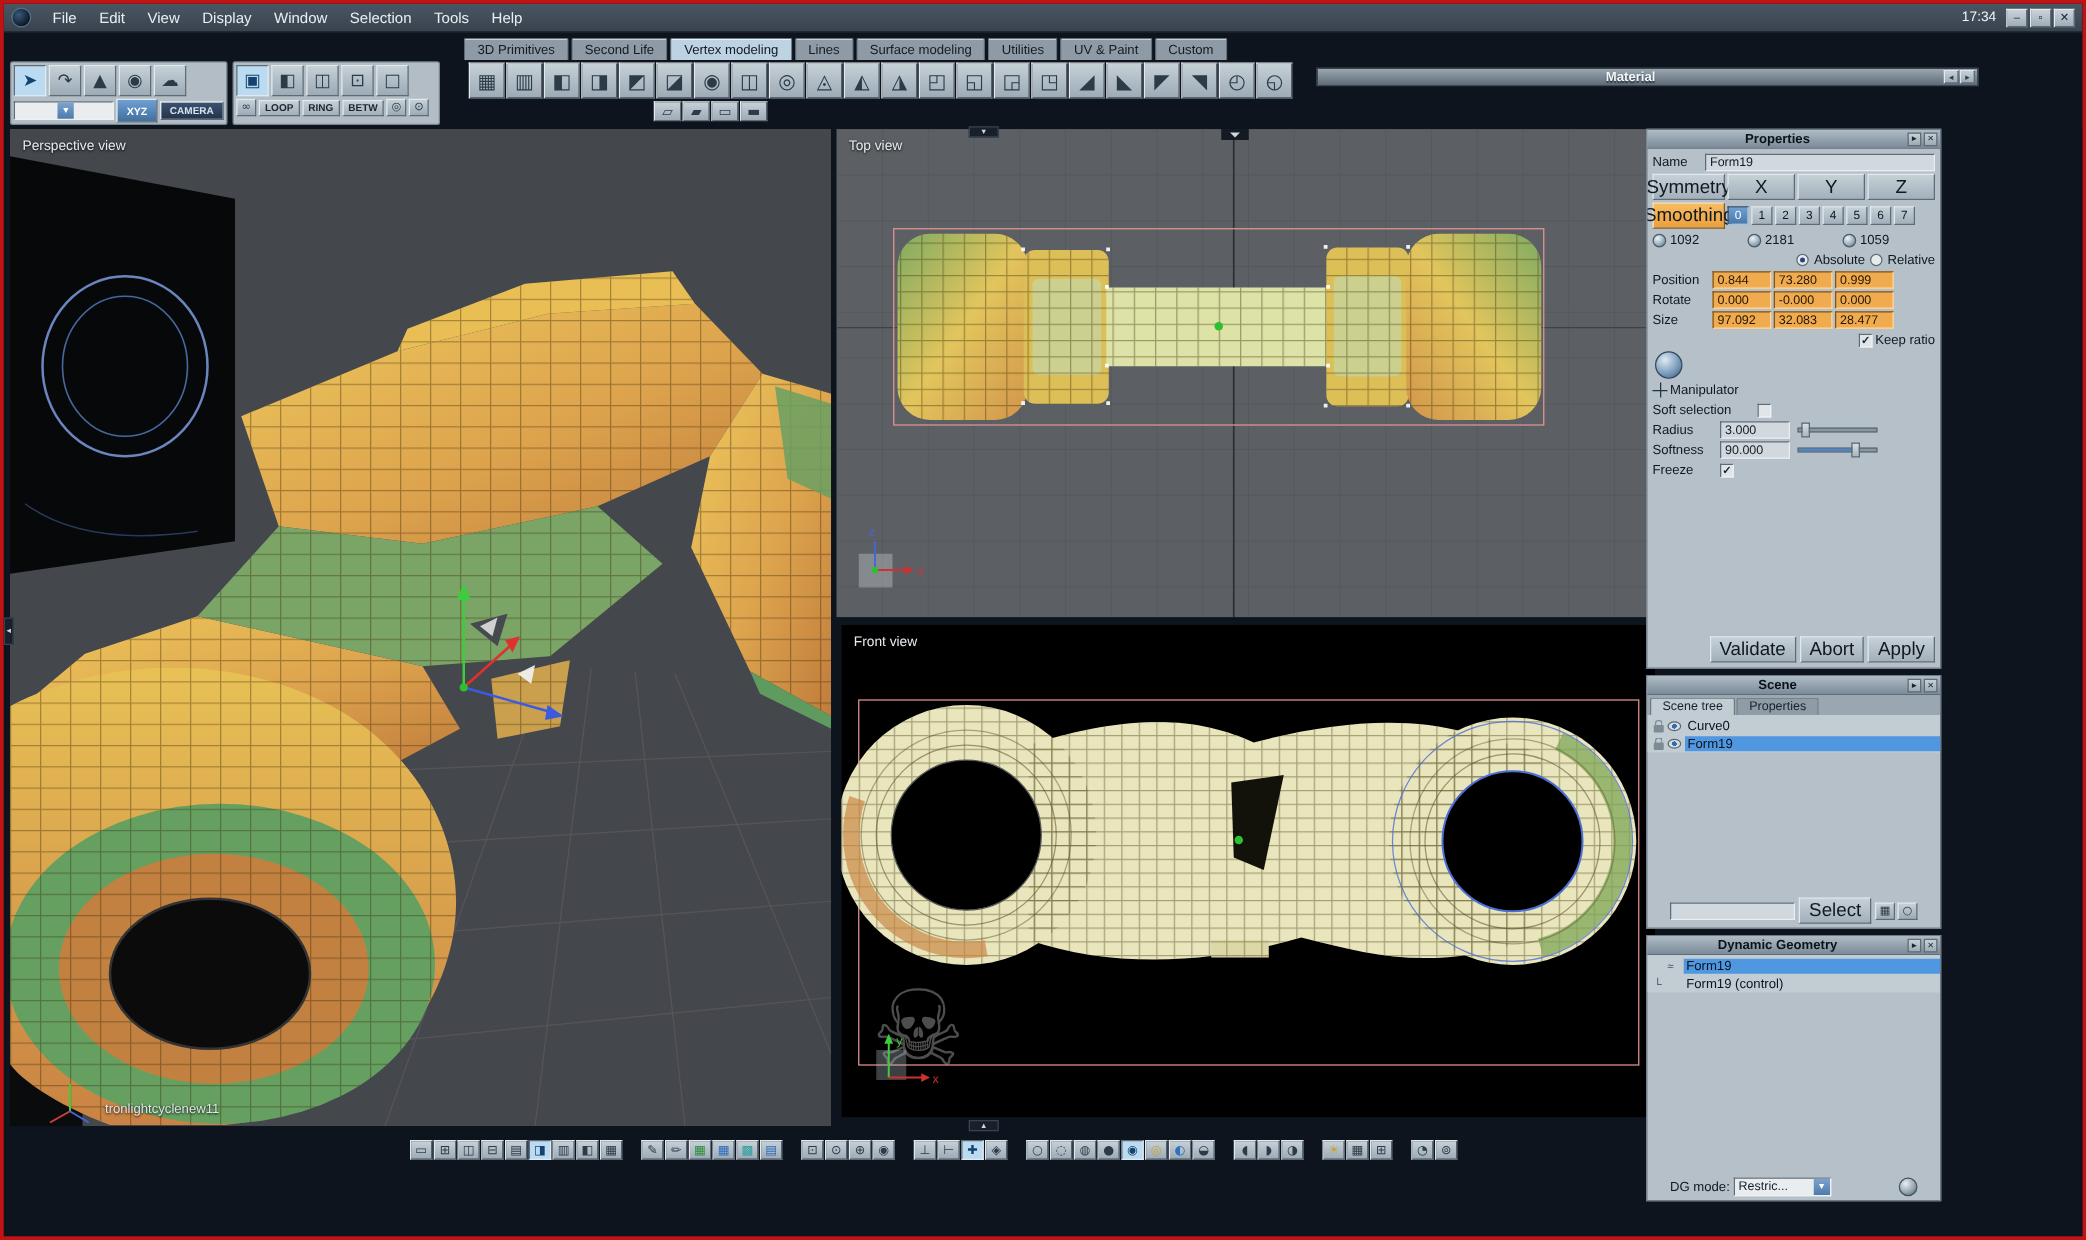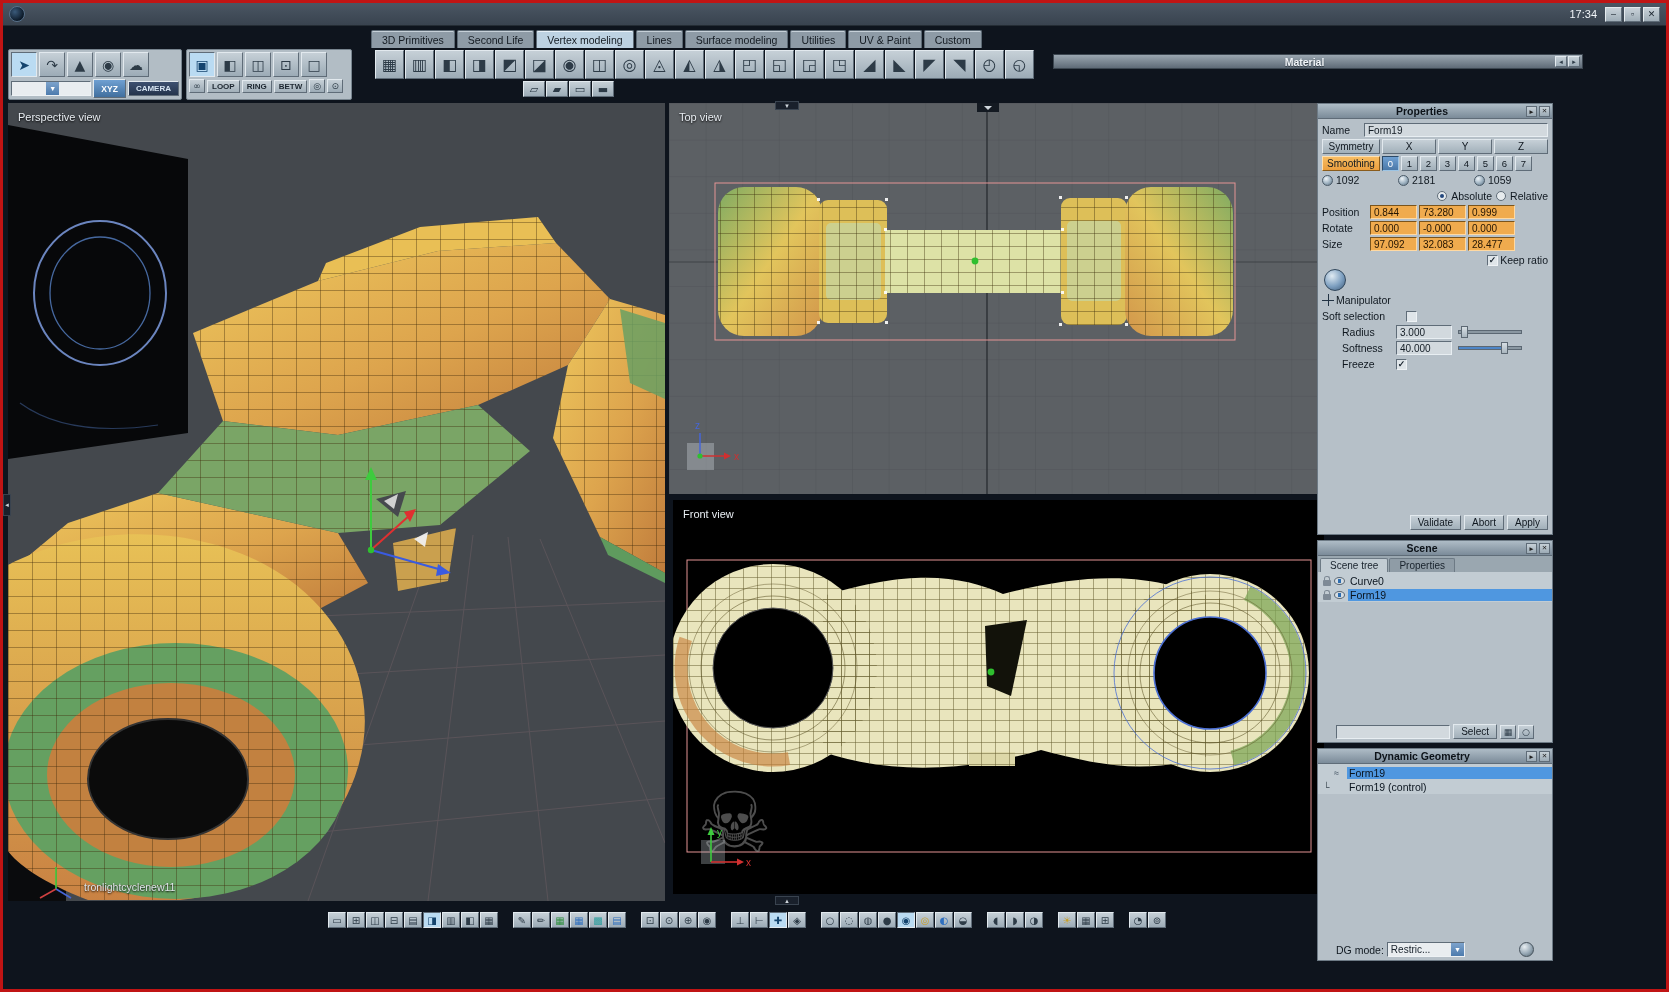--- a/index.html
+++ b/index.html
@@ -23,21 +23,21 @@
   .tab { background:#8e9ba6; color:#141b22; font-size:10.5px; padding:3px 10px 2px; border:1px solid #5d6a75; border-bottom:none; border-radius:2px 2px 0 0; box-shadow:inset 0 1px 0 #c6d0d8;}
   .tab.active { background:#bdd2e2; box-shadow:inset 0 1px 0 #eaf3fa; }
 
   
   .toolzone { position:absolute; top:45px; left:0; right:0; height:53px; }
   .toolbox { position:absolute; top:1px; height:51px; background:#b2bdc5; border:1px solid #78858f; border-radius:2px; padding:2px; display:flex; flex-direction:column; gap:2px;}
   .trow { display:flex; gap:2px; align-items:center;}
   .icon-btn { width:26px; height:25px; display:flex; align-items:center; justify-content:center; background:linear-gradient(#c6d0d7,#9cabb6); border:1px solid; border-color:#e2e9ee #5f6c78 #5f6c78 #e2e9ee; color:#2d3b47; font-size:14px; font-family:"DejaVu Sans", sans-serif;}
   .icon-btn.active { background:#badbf2; border-color:#5f6c78 #e2e9ee #e2e9ee #5f6c78; color:#14446e;}
   .icon-btn.tiny { width:16px; height:14px; font-size:9px;}
-  .btn { background:linear-gradient(#c6d0d7,#a2b0ba); border:1px solid; border-color:#e2e9ee #5f6c78 #5f6c78 #e2e9ee; color:#101820; font-size:10px; padding:1px 7px; display:inline-flex; align-items:center; justify-content:center;}
+  .btn { background:linear-gradient(#c6d0d7,#a2b0ba); border:1px solid; border-color:#e2e9ee #5f6c78 #5f6c78 #e2e9ee; color:#101820; font-size:15px; padding:1px 7px; display:inline-flex; align-items:center; justify-content:center;}
   .btn.xyz { background:linear-gradient(#6fa0d2,#416f9e); color:#fff; font-weight:bold; font-size:8.5px; height:19px;}
   .btn.camera { background:linear-gradient(#3d5070,#24344c); color:#d6e4f2; font-weight:bold; font-size:8px; height:15px;}
   .mini-btn { height:13px; padding:0 4px; font-size:8px; font-weight:bold; color:#1c2630; background:linear-gradient(#c6d0d7,#a2b0ba); border:1px solid; border-color:#e2e9ee #5f6c78 #5f6c78 #e2e9ee; display:flex; align-items:center;}
   .dropdown { display:flex; align-items:center; height:15px; background:#e9edf0; border:1px solid; border-color:#5f6c78 #eef2f5 #eef2f5 #5f6c78; font-size:10px; color:#16202a; padding-left:3px; }
   .dd-text { flex:1; overflow:hidden; white-space:nowrap;}
   .dd-btn { width:13px; height:100%; background:linear-gradient(#7da3cc,#4d7bad); color:#fff; font-size:7px; display:flex; align-items:center; justify-content:center;}
   .main-tools { position:absolute; left:372px; top:2px; display:flex; gap:1px;}
   .main-tools .icon-btn { width:29px; height:29px; font-size:16px;}
   .util-tools { position:absolute; left:520px; top:33px; display:flex; gap:1px;}
   .util-tools .icon-btn { width:22px; height:16px; font-size:11px;}
@@ -56,21 +56,21 @@
   
   .side { position:absolute; left:1314px; top:2px; width:236px; height:858px;}
   .panel { position:absolute; left:0; width:236px; background:#b6c0c8; border:1px solid #6d7a85; display:flex; flex-direction:column;}
   .phead { height:15px; display:flex; align-items:center; background:linear-gradient(#aebcc6,#7b8b99); border-bottom:1px solid #5f6c78; padding:0 2px; gap:2px;}
   .ph-title { flex:1; text-align:center; font-size:10.5px; font-weight:bold; color:#0c1218;}
   .ph-btn { width:11px; height:11px; font-size:6.5px; display:flex; align-items:center; justify-content:center; background:linear-gradient(#c6d0d7,#9cabb6); border:1px solid #5f6c78; color:#222;}
   .pbody { flex:1; display:flex; flex-direction:column; gap:2px; padding:4px; overflow:hidden;}
   .prow { display:flex; align-items:center; gap:2px; min-height:14px;}
   .prow.right { justify-content:flex-end;}
   .plabel { font-size:10.5px; color:#101820;}
-  .w40{width:40px;} .w46{width:46px;} .w52{width:52px;margin-left:20px;} .w58{width:58px;} .w56{width:56px;} .w82{width:82px;}
+  .w40{width:40px;} .w46{width:46px;} .w52{width:52px;} .w58{width:58px;} .w56{width:56px;} .w82{width:82px;}
   .grow { flex:1;}
   .field { height:14px; font-size:10px; color:#131c24; padding:0 3px; display:flex; align-items:center;}
   .field.sunken { background:#d2d9de; border:1px solid; border-color:#5f6c78 #e8eef2 #e8eef2 #5f6c78;}
   .field.amber { width:47px; background:#f0ab4e; border:1px solid; border-color:#7a541c #ffd9a2 #ffd9a2 #7a541c; color:#241502;}
   .amberbtn { background:linear-gradient(#f7bc62,#ec9f3e); border-color:#ffe0b0 #8a5c1c #8a5c1c #ffe0b0;}
   .axes { display:flex; gap:2px;}
   .btn.lvl { width:17px; padding:1px 0; font-size:9.5px;}
   .btn.active { background:linear-gradient(#6fa0d2,#4a78a8); color:#fff; border-color:#2c4a68 #9cc4e4 #9cc4e4 #2c4a68;}
   .counts { display:flex;}
   .countgrp { flex:1; display:flex; align-items:center; gap:3px;}
@@ -118,20 +118,31 @@
   .green{color:#2e8f3e;} .blue{color:#2f6fbe;} .teal{color:#2f9e9e;} .yellow{color:#c8a12e;}
 </style>
 </head>
 <body>
 
 <div id="screen">
   <div class="inner">
 
     <div class="menubar">
       <div class="logo"></div>
+      <div class="menus">
+
+      <span class="menu-item">File</span>
+          <span class="menu-item">Edit</span>
+          <span class="menu-item">View</span>
+          <span class="menu-item">Display</span>
+          <span class="menu-item">Window</span>
+          <span class="menu-item">Selection</span>
+          <span class="menu-item">Tools</span>
+          <span class="menu-item">Help</span>
+        </div>
       <div class="mb-right">
         <span class="time">17:34</span>
         <div class="winctl">
 
         <span class="winbtn">–</span>
             <span class="winbtn">▫</span>
             <span class="winbtn">✕</span>
           </div>
       </div>
     </div>
@@ -522,21 +533,21 @@
             </div>
             <div class="prow">
               <span class="plabel w52">Radius</span>
               <span class="field sunken w56">3.000</span>
               <span class="slider">
                   <span class="handle" style="left:2px;"></span>
                 </span>
             </div>
             <div class="prow">
               <span class="plabel w52">Softness</span>
-              <span class="field sunken w56">40.000</span>
+              <span class="field sunken w56">90.000</span>
               <span class="slider">
                   <span class="fill"></span>
                   <span class="handle" style="left:42px;"></span>
                 </span>
             </div>
             <div class="prow">
               <span class="plabel w52">Freeze</span>
               <span class="cb checked">
                   <i>✓</i>
                 </span>

